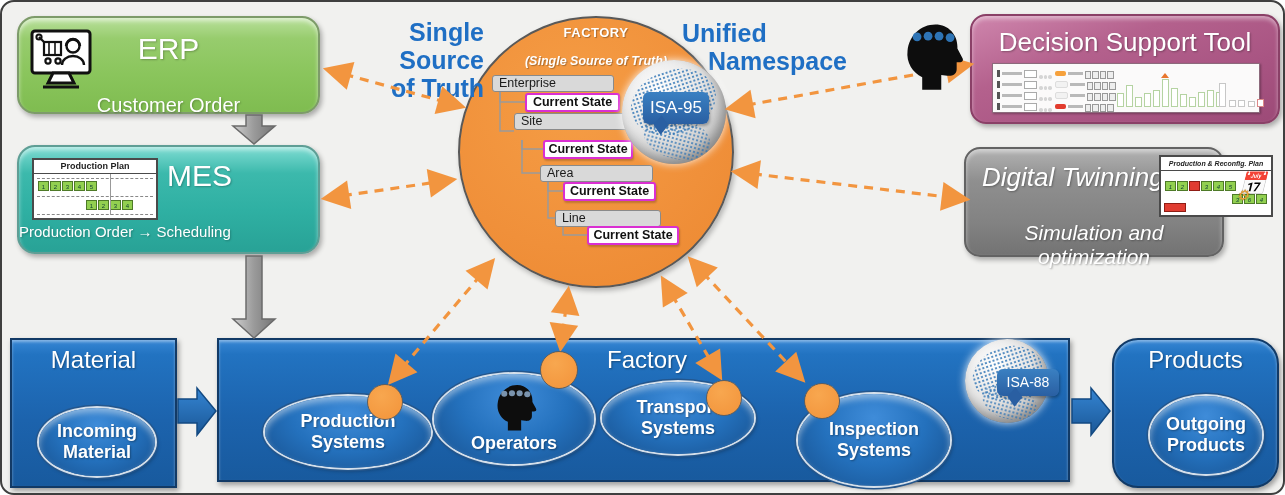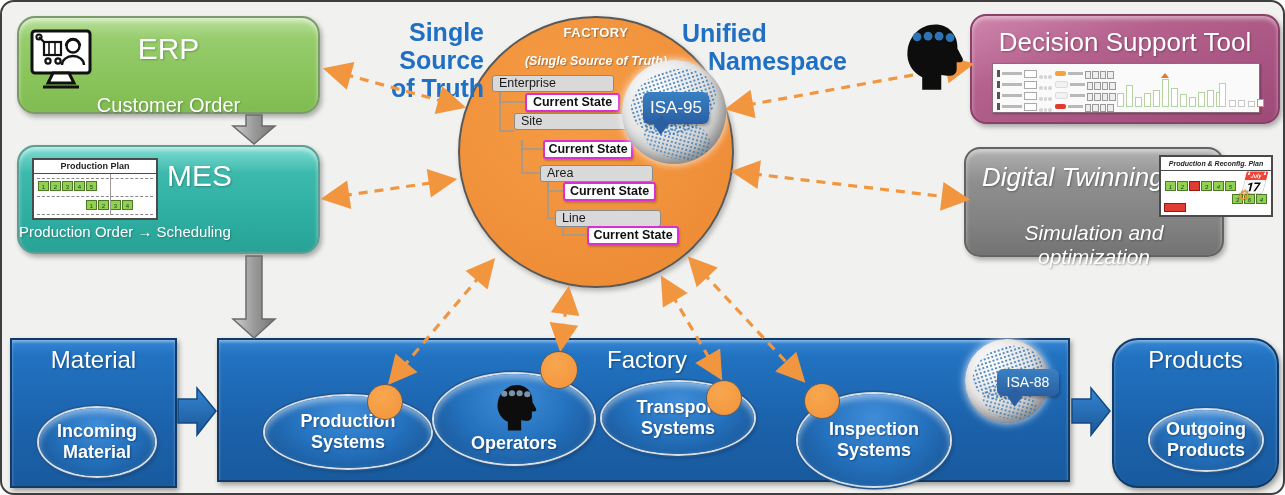--- a/index.html
+++ b/index.html
@@ -138,21 +138,21 @@
   .mat-title{left:0;right:0;top:6px;text-align:center;}
   .fact-title{left:388px;top:6px;}
   .prod-title{left:0;right:0;top:6px;text-align:center;}
 
   .oval{border-radius:50%;z-index:2;color:#fff;font-weight:600;text-align:center;
     background:radial-gradient(ellipse at 50% 26%,#3f8cd9 0%,#2471bd 48%,#174f8c 100%);
     box-shadow:inset 0 4px 6px rgba(255,255,255,.45),0 0 0 2px rgba(245,248,252,.85),0 0 0 3.5px #24568c,2px 3px 4px rgba(0,0,0,.35);
     display:flex;flex-direction:column;align-items:center;justify-content:center;}
   .oval .lbl{font-size:18px;line-height:1.18;text-shadow:1px 1px 2px rgba(0,0,0,.35);}
   .ov-mat{left:27px;top:68px;width:116px;height:68px;position:absolute;}
-  .ov-prod{left:36px;top:70px;width:112px;height:60px;position:absolute;}
+  .ov-prod{left:36px;top:56px;width:112px;height:78px;position:absolute;}
   .ov-prodsys{left:263px;top:394px;width:166px;height:72px;}
   .ov-oper{left:432px;top:372px;width:160px;height:90px;justify-content:flex-end;padding-bottom:10px;box-sizing:border-box;}
   .ov-trans{left:600px;top:380px;width:152px;height:72px;}
   .ov-insp{left:796px;top:392px;width:152px;height:92px;}
 
   .node{border-radius:50%;background:radial-gradient(circle at 40% 32%,#f8a74f,#f2933a);
     border:1.5px solid #5f5f5f;box-sizing:border-box;z-index:4;}
   .nd1{left:365px;top:382px;width:36px;height:36px;}
   .nd2{left:538px;top:349px;width:38px;height:38px;}
   .nd3{left:704px;top:378px;width:36px;height:36px;}

